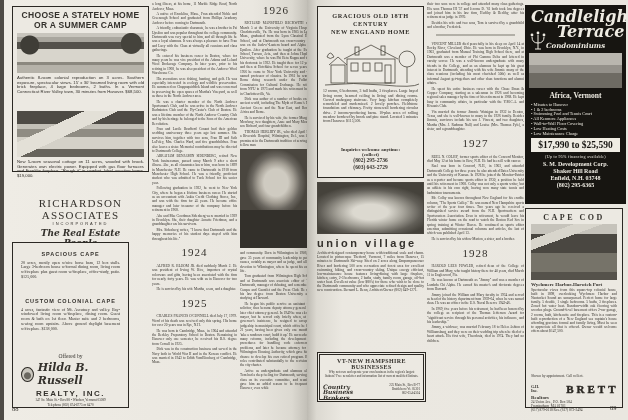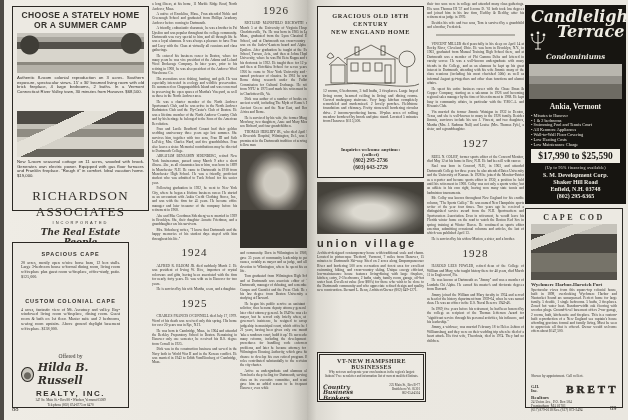--- a/index.html
+++ b/index.html
@@ -17,32 +17,32 @@
   .sc p{margin:0 0 2px 0;font-size:7px;line-height:8.8px;text-align:justify;text-indent:9px;}
   .sc p.noind{text-indent:0;}
   .year{font-size:22px;line-height:24px;text-align:center;letter-spacing:2px;margin:12px 0 10px;font-weight:400;}
   .rule{height:2px;background:#7b786f;margin:10px 18px 12px;}
 
   .adbox{position:absolute;box-sizing:border-box;background:#ece9e2;border:1.5px solid #2b2823;}
   .sans{font-family:"Liberation Sans",sans-serif;}
   .photo{width:100%;}
 
   
-  .adR{left:8px;top:6px;width:137px;height:205px;padding:3px 4px;}
+  .adR{left:8px;top:6px;width:137px;height:166px;padding:3px 4px;}
   .adR .head{font-family:"Liberation Sans",sans-serif;font-weight:700;font-size:8.5px;line-height:9.5px;text-align:center;letter-spacing:.3px;margin:1px 0 3px;}
   .ph-colonial{height:40px;margin-bottom:2px;background:
       radial-gradient(circle at 10% 30%, #3f3d37 0 9px, transparent 10px),
       radial-gradient(circle at 90% 26%, #45433c 0 10px, transparent 11px),
       linear-gradient(180deg,#c8c5bd 0 10%,#a9a69e 10% 22%,#54514b 22% 40%,#d8d5cc 40% 72%,#8b887f 72% 80%,#b5b2a9 80% 100%);}
   .ph-cottage{height:46px;margin:2px 0;background:
       linear-gradient(155deg, transparent 0 30%, #e3e0d7 30% 45%, transparent 45%),
       linear-gradient(180deg,#4e4b45 0 28%,#c3c0b7 28% 40%,#8f8c83 40% 56%,#d4d1c8 56% 82%,#67645c 82% 100%);}
   .adtxt{height:34px;overflow:hidden;}
   .adtxt .sc p{font-size:8.5px;line-height:9.6px;text-indent:0;margin:0;}
-  .firm{font-size:13px;letter-spacing:1.2px;text-align:center;margin-top:3px;}
+  .firm{font-size:11px;letter-spacing:1.2px;text-align:center;margin-top:12px;}
   .inc{font-size:4px;letter-spacing:2px;text-align:center;font-family:"Liberation Sans",sans-serif;}
   .script{font-family:"DejaVu Serif",serif;font-style:italic;font-weight:700;font-size:9px;text-align:center;margin:2px 9px 1px;}
   .smline{font-size:5px;text-align:center;letter-spacing:.3px;}
 
   .adH{left:8px;top:242px;width:117px;height:166px;padding:6px 8px;border-width:1px;}
   .capehead{font-family:"Liberation Sans",sans-serif;font-weight:700;font-size:5.5px;letter-spacing:1px;text-align:center;margin:2px 0 3px;}
   .adHtxt{height:36px;overflow:hidden;}
   .adHtxt .sc p{font-size:8.2px;line-height:9.4px;text-indent:0;margin:0;}
   .offered{font-size:5.5px;text-align:center;margin:4px 0 2px;}
   .logorow{display:flex;align-items:center;justify-content:center;gap:4px;margin:1px 0;}
@@ -82,21 +82,21 @@
   .adBtxt .sc p{font-size:6.4px;line-height:7px;text-indent:0;margin:0;text-align:center;}
   .cbbrow{display:flex;justify-content:space-between;align-items:center;margin-top:1px;}
   .cbblogo{font-family:"DejaVu Serif",serif;font-style:italic;font-weight:700;font-size:6px;line-height:5.5px;}
   .cbbaddr{height:18px;width:58px;overflow:hidden;}
   .cbbaddr .sc p{font-size:6.4px;line-height:7.4px;text-indent:0;margin:0;text-align:right;}
 
   .adC{position:absolute;left:218px;top:5px;width:101px;height:199px;box-sizing:border-box;
        background:#171511;color:#efece3;padding:4px 6px 3px;}
   .cl-t1{font-family:"DejaVu Serif",serif;font-style:italic;font-weight:700;font-size:16px;line-height:15px;}
   .cl-t2{font-family:"DejaVu Serif",serif;font-style:italic;font-weight:700;font-size:16px;line-height:15px;margin-left:26px;}
-  .cl-sub{font-family:"DejaVu Serif",serif;font-style:italic;font-weight:700;font-size:7px;text-align:center;margin:13px 0 3px;}
+  .cl-sub{font-family:"DejaVu Serif",serif;font-style:italic;font-weight:700;font-size:7px;text-align:center;margin:2px 0 3px;}
   .ph-candle{height:35px;margin:0 -2px 3px;background:
       linear-gradient(180deg,#b9b6ae 0 34%,#94918a 34% 58%,#6e6b63 58% 100%);}
   .cl-loc{font-weight:700;font-size:7.5px;text-align:center;margin-bottom:2px;}
   .cl-bullets{height:34px;overflow:hidden;}
   .cl-bullets .sc .bl{font-size:8.6px;line-height:9.6px;}
   .bl::before{content:"• ";}
   .pricebox{background:#efece3;color:#171511;border:1px solid #efece3;outline:1px solid #171511;
             font-weight:700;font-size:9.5px;text-align:center;padding:1px 0;margin:2px 0 2px;}
   .fin{font-size:4px;text-align:center;letter-spacing:.3px;}
   .cl-co{font-weight:700;font-size:6px;line-height:7px;text-align:center;margin-top:2px;}
@@ -315,21 +315,21 @@
       <g fill="#efece3">
         <circle cx="8" cy="4" r="1.4"></circle>
           <circle cx="2" cy="6" r="1.4"></circle>
           <circle cx="14" cy="6" r="1.4"></circle>
       </g>
     </svg>
     <div class="cl-t1">Candlelight</div>
     <div class="cl-t2">Terrace</div>
     <div class="cl-sub">Condominiums</div>
     <div class="ph-candle"></div>
-    <div class="cl-loc">Ankia, Vermont</div>
+    <div class="cl-loc">Africa, Vermont</div>
     <div class="tx cl-bullets" style="position:relative;">
       <div class="sc">
         <div class="bl">Minutes to Hanover</div>
         <div class="bl">1 &amp; 2 bedrooms</div>
         <div class="bl">Swimming Pool and Tennis Court</div>
         <div class="bl">All Kenmore Appliances</div>
         <div class="bl">Wall-to-Wall Floor Covering</div>
         <div class="bl">Low Heating Costs</div>
         <div class="bl">Low Maintenance Charge</div>
       </div>

